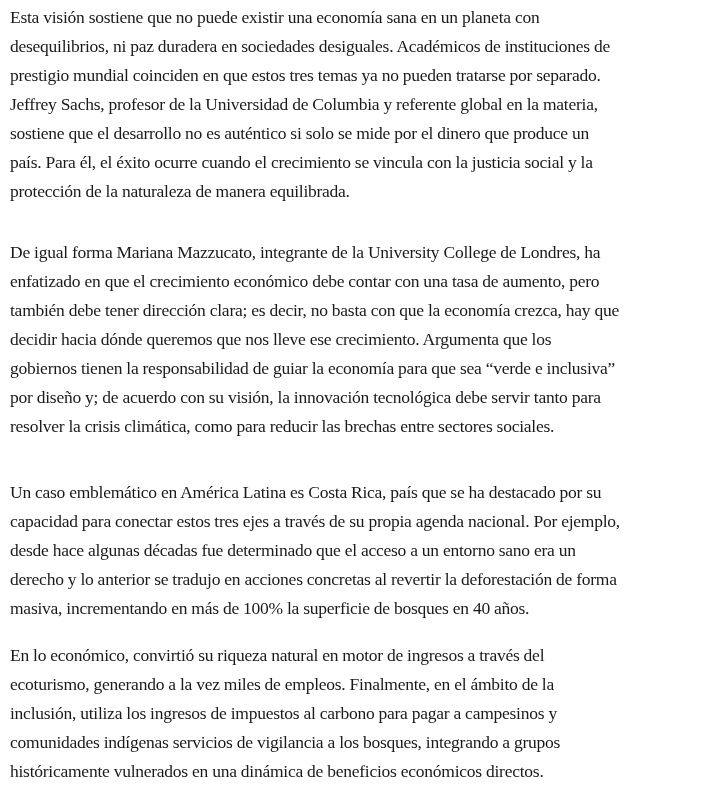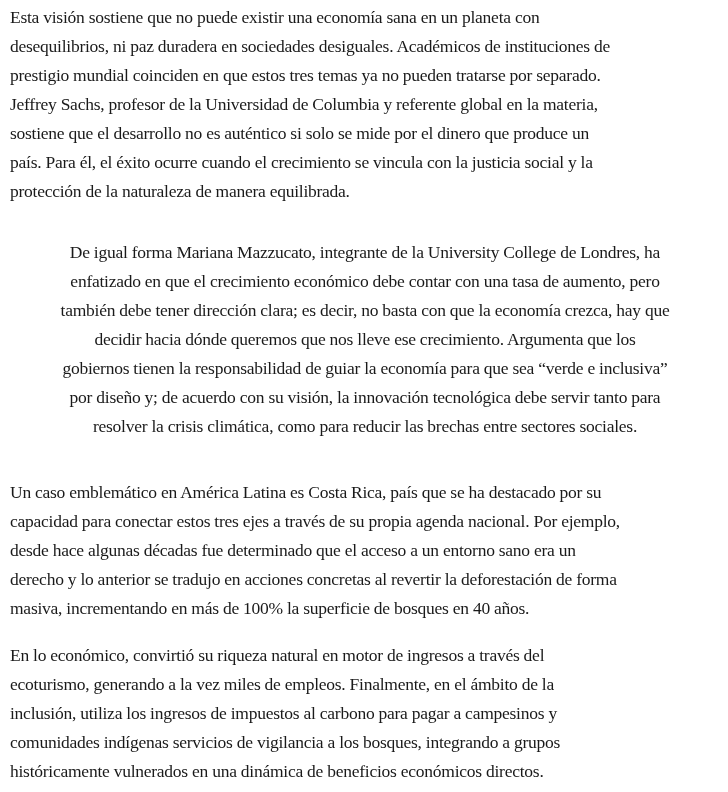--- a/index.html
+++ b/index.html
@@ -23,21 +23,21 @@
     line-height: 29px;
     letter-spacing: -0.25px;
     color: #1a1a1a;
     text-align: left;
   }
   .para {
     margin: 0;
     white-space: pre; 
   }
   .para.p1 { margin-bottom: 32px; }
-  .para.p2 { margin-bottom: 22px; text-align: center; }
+  .para.p2 { margin-bottom: 22px; }
   .para.p3 { margin-bottom: 18px; margin-top: 37px; }
   .para.p4 { margin-bottom: 12px; margin-top: 12px; }
   .para.p5 { margin-bottom: 0; }   
 </style>
 </head>
 <body>
 
 <main class="doc">
   <p class="para p1">Esta visión sostiene que no puede existir una economía sana en un planeta con
 desequilibrios, ni paz duradera en sociedades desiguales. Académicos de instituciones de

